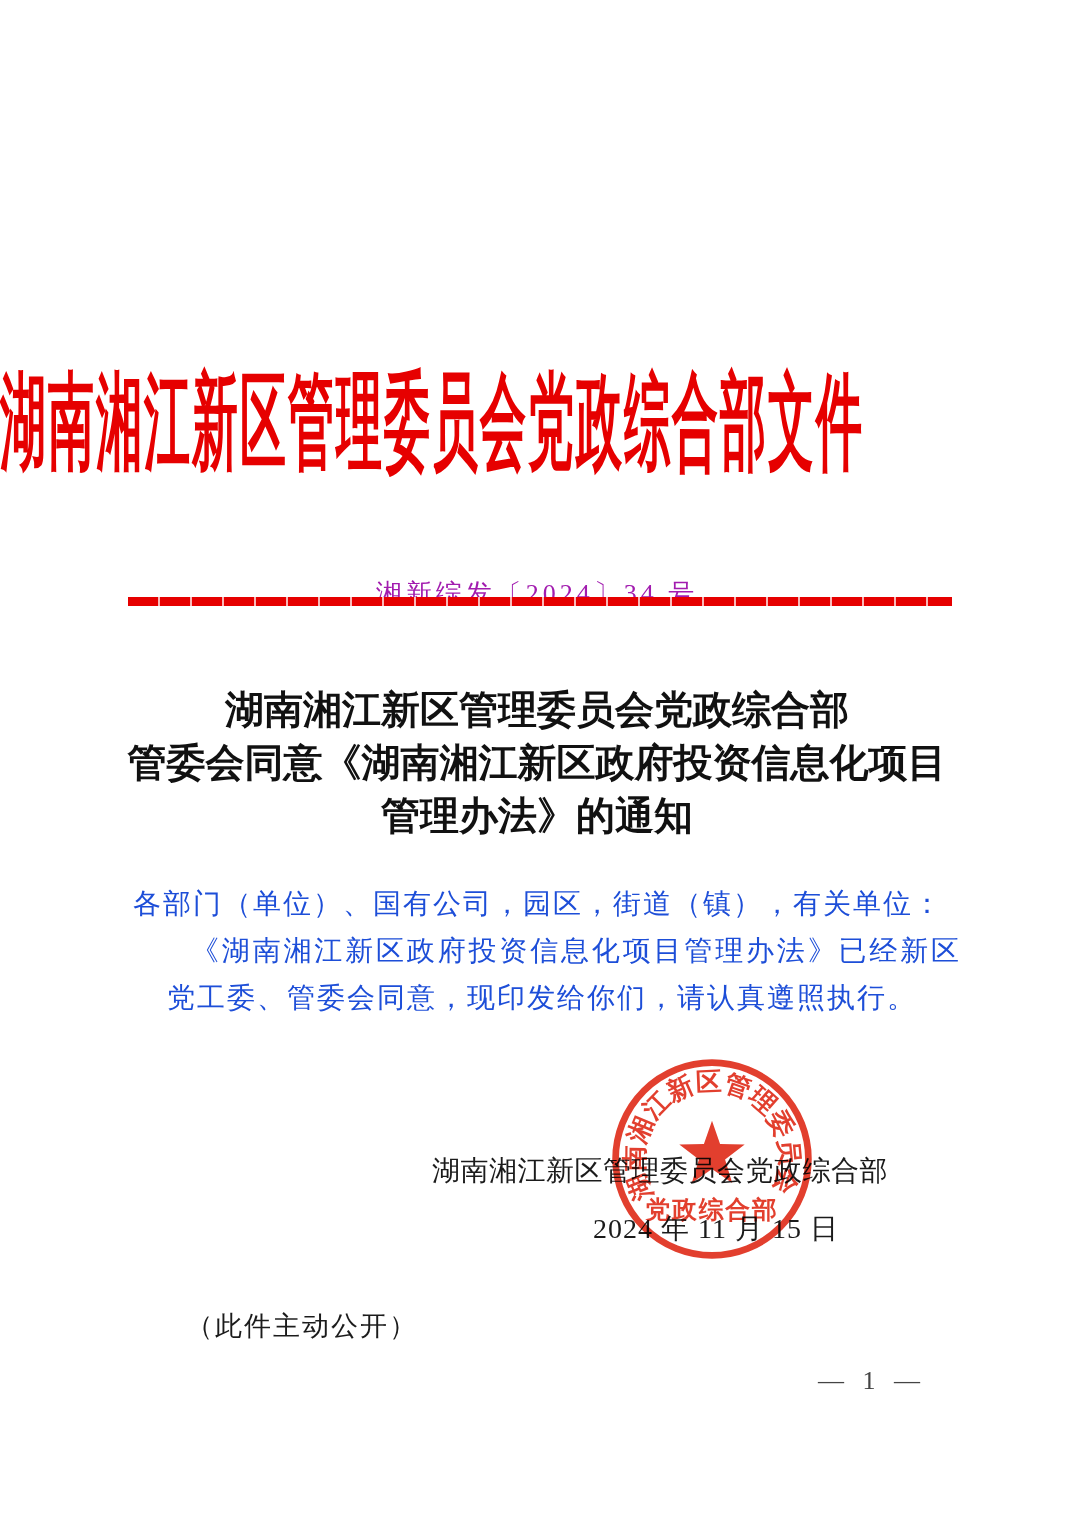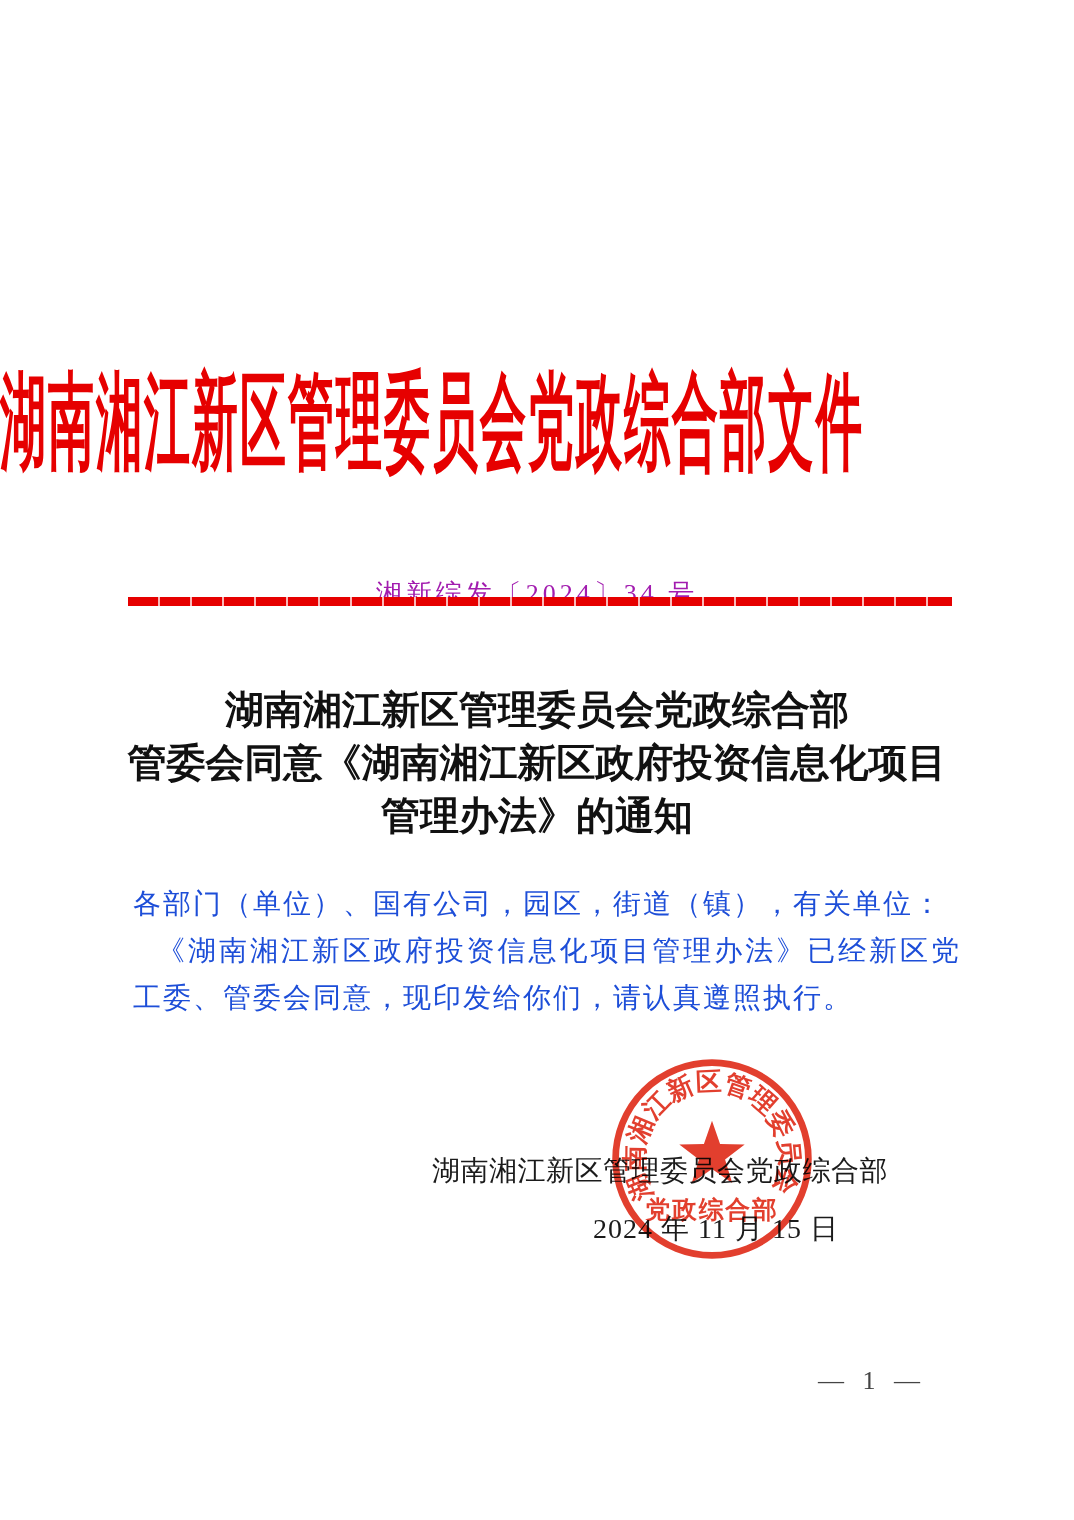--- a/index.html
+++ b/index.html
@@ -85,20 +85,21 @@
     left: 133px;
     width: 828px;
     font-size: 28px;
     line-height: 47px;
     letter-spacing: 2px;
     color: #1d4ed8;
   }
   .body-text .para-indent {
     text-indent: 24px;
     text-align: justify;
+    margin-left: 34px;
   }
 
   
   .signer {
     position: absolute;
     top: 1152px;
     left: 432px;
     font-size: 28px;
     letter-spacing: 0.5px;
     white-space: nowrap;
@@ -197,16 +198,17 @@
       </defs>
       <circle cx="110" cy="110" r="101" fill="none" stroke="#e0301e" stroke-width="7"></circle>
       <polygon transform="translate(110,106)" fill="#e0301e" points="0,-36 8.47,-11.65 34.24,-11.12 13.69,4.45 21.16,29.12 0,14.4 -21.16,29.12 -13.69,4.45 -34.24,-11.12 -8.47,-11.65"></polygon>
       <text class="ring-text">
         <textPath href="#sealArc" xlink:href="#sealArc" startOffset="0" textLength="300" lengthAdjust="spacing">湖南湘江新区管理委员会</textPath>
       </text>
       <text class="seal-bottom-text" x="110" y="172" text-anchor="middle">党政综合部</text>
     </svg>
   </div>
 
+  <div class="disclosure">（此件主动公开）</div>
 
   <div class="page-number">— 1 —</div>
 
 </div>
 
 </body></html>

